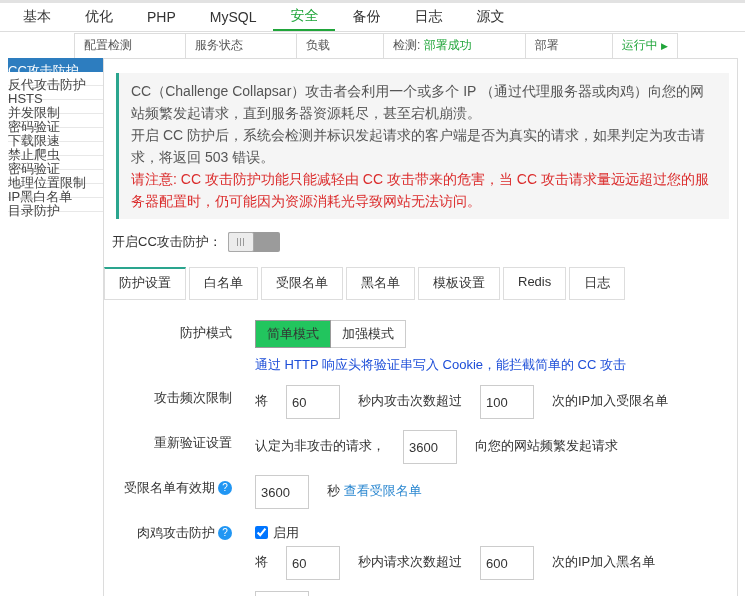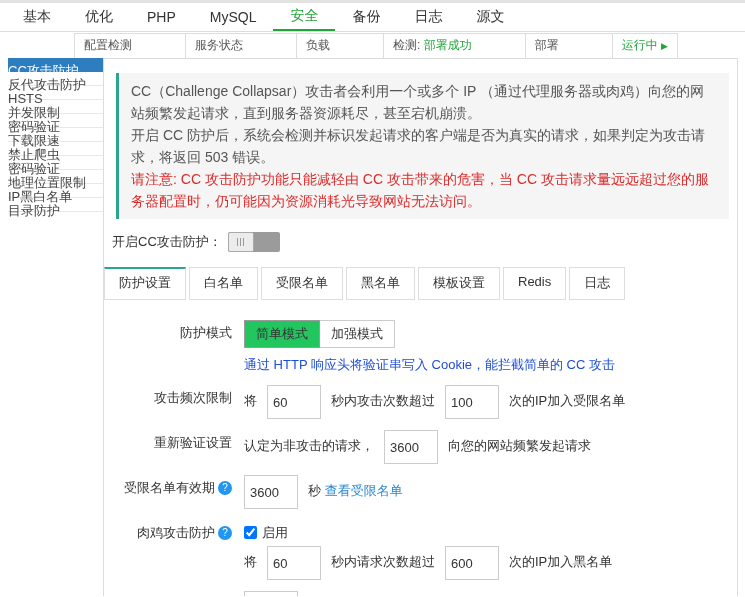--- a/index.html
+++ b/index.html
@@ -45,28 +45,28 @@
     border:1px solid #a9a9a9; border-radius:2px; display:flex; align-items:center; justify-content:center; gap:2px; }
   .switch .knob i { display:block; width:1px; height:8px; background:#9a9a9a; }
 
   .tabs { margin:15px 0 0 0; display:flex; }
   .tab { padding:6px 14px 7px; border:1px solid #ddd; margin-right:3px; font-size:13px; color:#333;
     background:#fff; cursor:pointer; white-space:nowrap; }
   .tab.active { border-top:2px solid #2aa58e; padding-top:5px; }
 
   
   .form { margin-top:20px; font-size:13px; }
-  .frow { display:flex; margin-bottom:11px; align-items:flex-start; }
+  .frow { display:flex; margin-bottom:11px; align-items:flex-start;gap:11px; }
   .flabel { width:140px; flex:none; text-align:right; padding-right:12px; color:#333; line-height:26px; white-space:nowrap; }
   .fcontent { line-height:26px; color:#333; }
   .help-icon { display:inline-block; width:14px; height:14px; line-height:14px; border-radius:50%;
     background:#2196f3; color:#fff; font-size:10px; text-align:center; vertical-align:1px; margin-left:3px; cursor:pointer; }
   .help-icon::before { content:"?"; }
   .txt { width:54px; height:24px; border:1px solid #ccc; padding:16px 5px; font-size:13px; color:#333;
-    margin:0 10px; vertical-align:middle; font-family:inherit; }
+    margin:0 18px; vertical-align:middle; font-family:inherit; }
   .mode-btn { padding:4px 11px; border:1px solid #ccc; background:#fff; font-size:13px; color:#333;
     cursor:pointer; font-family:inherit; }
   .mode-btn.sel { background:#22c55e; border-color:#9a9a9a; position:relative; }
   .mode-btn + .mode-btn { margin-left:-1px; }
   .mode-help { color:#1d4ed8; margin-top:8px; line-height:18px; }
   a.link { color:#2a87d0; text-decoration:none; cursor:pointer; }
   .chk { vertical-align:-2px; margin-right:5px; }
 </style>
 </head>
 <body>

